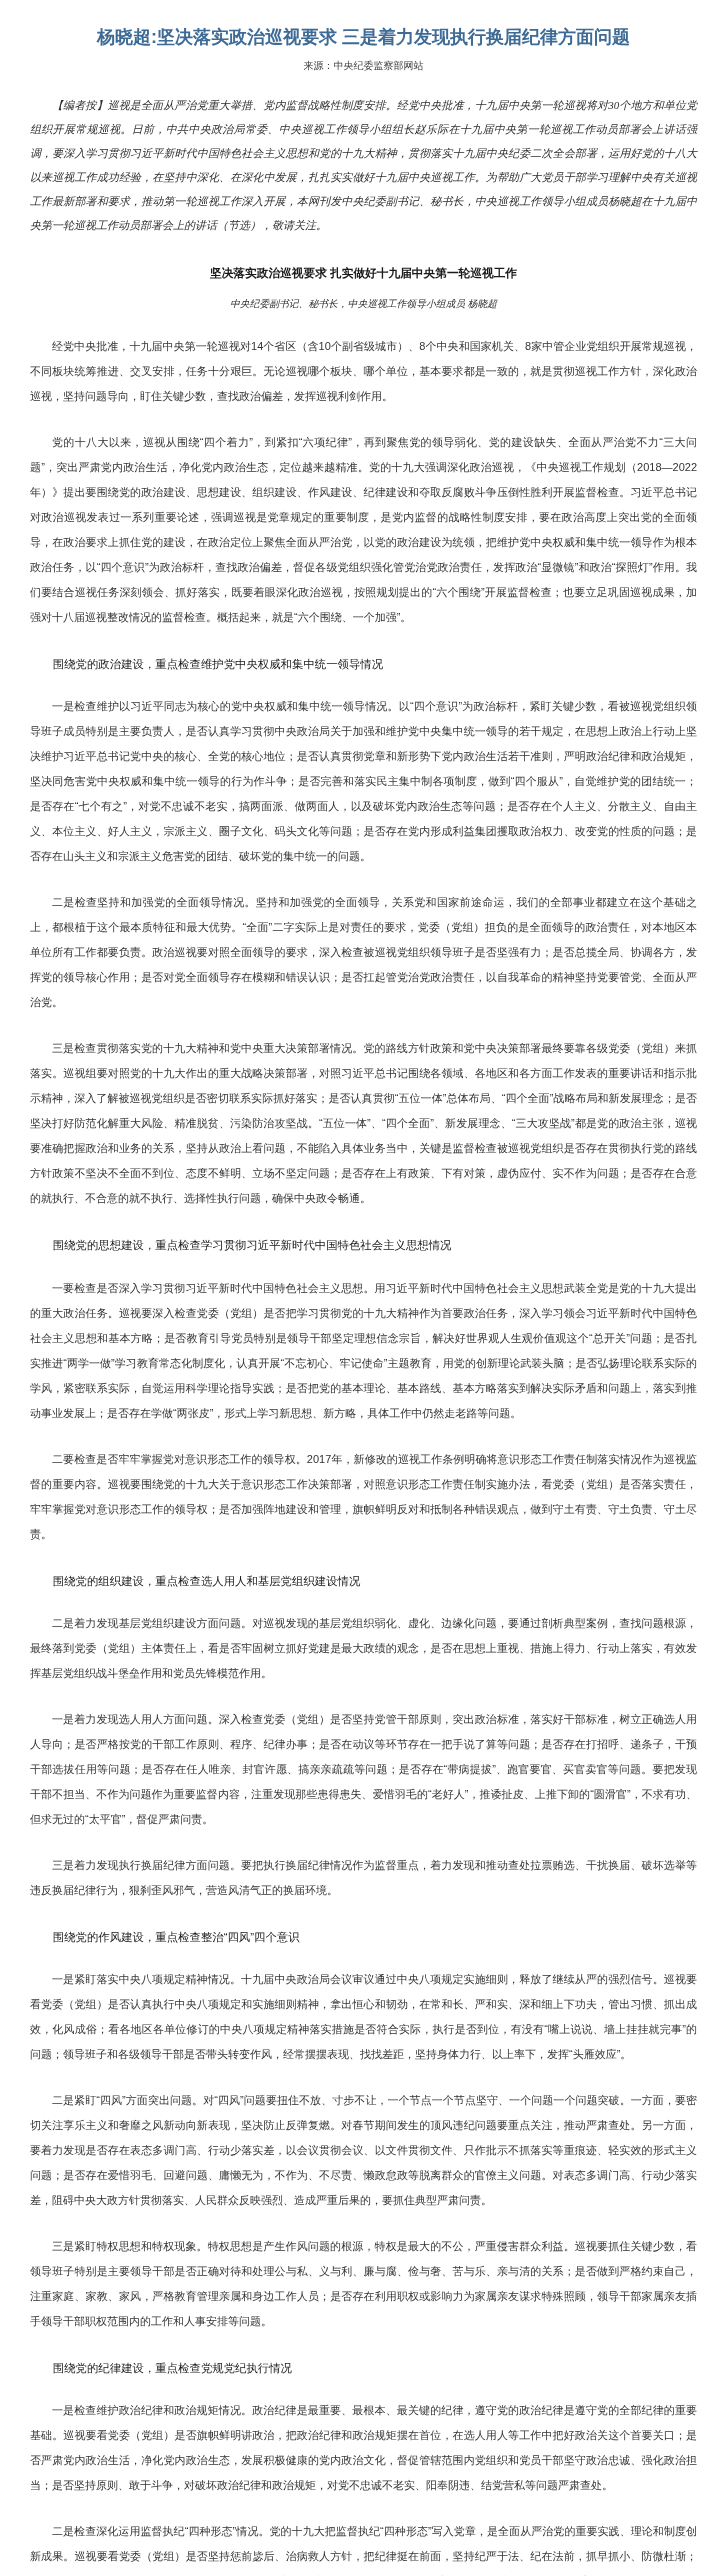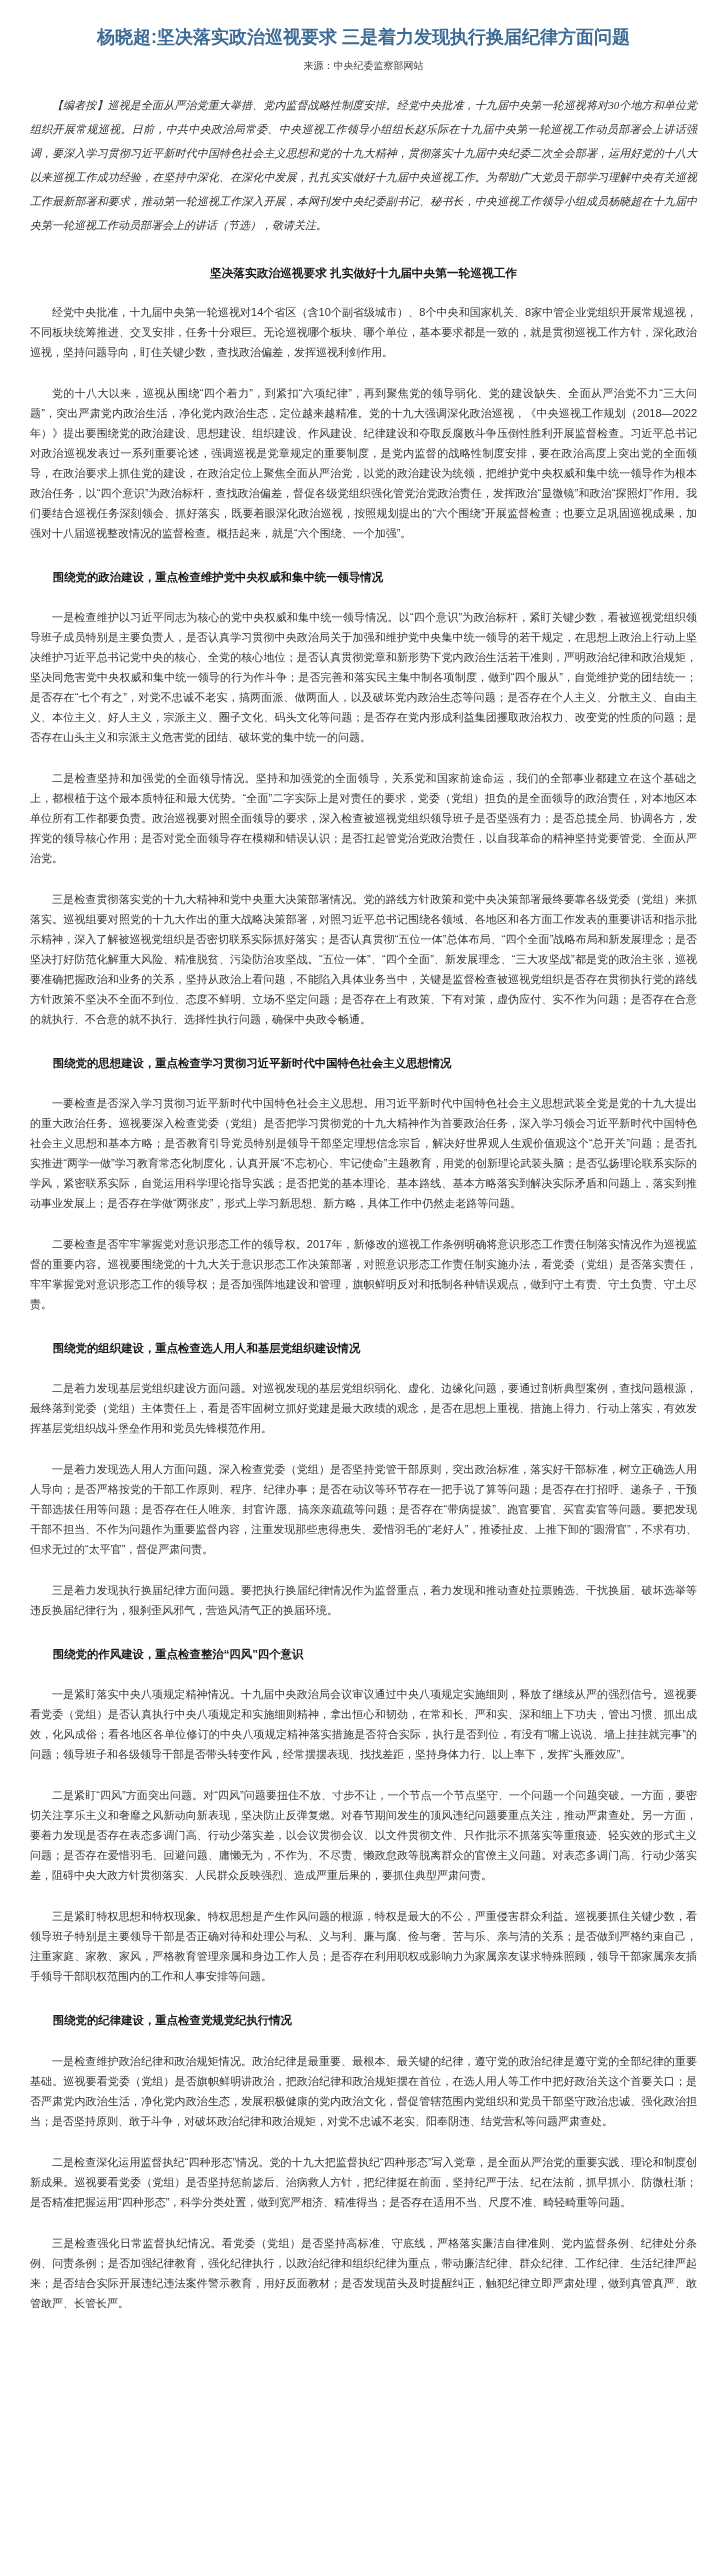--- a/index.html
+++ b/index.html
@@ -18,36 +18,37 @@
   .subtitle {
     text-align:center; font-size:11.7px; font-weight:bold; color:#1a1a1a;
     margin: 29px 0 17px 0;
   }
   .byline {
     text-align:center; font-size:9.8px; color:#2e2e2e;
     font-family:"Liberation Serif", "DejaVu Serif", serif; font-style:italic;
     margin: 0 0 23.4px 0;
   }
   .body-para {
-    font-size:11px; line-height:20px; text-indent:2em; text-align:justify;
+    font-size:11px; line-height:25px; text-indent:2em; text-align:justify;
     color:#333333; margin: 21px 0;
   }
   .sec-heading {
-    font-size:11.4px; font-weight:bold; color:#1a1a1a;
+    font-size:11.4px; font-weight:normal; color:#1a1a1a;
     text-indent:2em; margin: 26px 0 21px 0; line-height:1.5;
   }
 </style>
 </head>
 <body>
 
 <div class="article">
   <h1 class="title">杨晓超:坚决落实政治巡视要求 三是着力发现执行换届纪律方面问题</h1>
   <div class="source">来源：中央纪委监察部网站</div>
   <p class="editor-note">【编者按】巡视是全面从严治党重大举措、党内监督战略性制度安排。经党中央批准，十九届中央第一轮巡视将对30个地方和单位党组织开展常规巡视。日前，中共中央政治局常委、中央巡视工作领导小组组长赵乐际在十九届中央第一轮巡视工作动员部署会上讲话强调，要深入学习贯彻习近平新时代中国特色社会主义思想和党的十九大精神，贯彻落实十九届中央纪委二次全会部署，运用好党的十八大以来巡视工作成功经验，在坚持中深化、在深化中发展，扎扎实实做好十九届中央巡视工作。为帮助广大党员干部学习理解中央有关巡视工作最新部署和要求，推动第一轮巡视工作深入开展，本网刊发中央纪委副书记、秘书长，中央巡视工作领导小组成员杨晓超在十九届中央第一轮巡视工作动员部署会上的讲话（节选），敬请关注。</p>
   <h2 class="subtitle">坚决落实政治巡视要求 扎实做好十九届中央第一轮巡视工作</h2>
+  <div class="byline">中央纪委副书记、秘书长，中央巡视工作领导小组成员 杨晓超</div>
   <div id="body-blocks">
       <p class="body-para">经党中央批准，十九届中央第一轮巡视对14个省区（含10个副省级城市）、8个中央和国家机关、8家中管企业党组织开展常规巡视，不同板块统筹推进、交叉安排，任务十分艰巨。无论巡视哪个板块、哪个单位，基本要求都是一致的，就是贯彻巡视工作方针，深化政治巡视，坚持问题导向，盯住关键少数，查找政治偏差，发挥巡视利剑作用。</p>
       <p class="body-para">党的十八大以来，巡视从围绕“四个着力”，到紧扣“六项纪律”，再到聚焦党的领导弱化、党的建设缺失、全面从严治党不力“三大问题”，突出严肃党内政治生活，净化党内政治生态，定位越来越精准。党的十九大强调深化政治巡视，《中央巡视工作规划（2018—2022年）》提出要围绕党的政治建设、思想建设、组织建设、作风建设、纪律建设和夺取反腐败斗争压倒性胜利开展监督检查。习近平总书记对政治巡视发表过一系列重要论述，强调巡视是党章规定的重要制度，是党内监督的战略性制度安排，要在政治高度上突出党的全面领导，在政治要求上抓住党的建设，在政治定位上聚焦全面从严治党，以党的政治建设为统领，把维护党中央权威和集中统一领导作为根本政治任务，以“四个意识”为政治标杆，查找政治偏差，督促各级党组织强化管党治党政治责任，发挥政治“显微镜”和政治“探照灯”作用。我们要结合巡视任务深刻领会、抓好落实，既要着眼深化政治巡视，按照规划提出的“六个围绕”开展监督检查；也要立足巩固巡视成果，加强对十八届巡视整改情况的监督检查。概括起来，就是“六个围绕、一个加强”。</p>
       <h3 class="sec-heading">围绕党的政治建设，重点检查维护党中央权威和集中统一领导情况</h3>
       <p class="body-para">一是检查维护以习近平同志为核心的党中央权威和集中统一领导情况。以“四个意识”为政治标杆，紧盯关键少数，看被巡视党组织领导班子成员特别是主要负责人，是否认真学习贯彻中央政治局关于加强和维护党中央集中统一领导的若干规定，在思想上政治上行动上坚决维护习近平总书记党中央的核心、全党的核心地位；是否认真贯彻党章和新形势下党内政治生活若干准则，严明政治纪律和政治规矩，坚决同危害党中央权威和集中统一领导的行为作斗争；是否完善和落实民主集中制各项制度，做到“四个服从”，自觉维护党的团结统一；是否存在“七个有之”，对党不忠诚不老实，搞两面派、做两面人，以及破坏党内政治生态等问题；是否存在个人主义、分散主义、自由主义、本位主义、好人主义，宗派主义、圈子文化、码头文化等问题；是否存在党内形成利益集团攫取政治权力、改变党的性质的问题；是否存在山头主义和宗派主义危害党的团结、破坏党的集中统一的问题。</p>
       <p class="body-para">二是检查坚持和加强党的全面领导情况。坚持和加强党的全面领导，关系党和国家前途命运，我们的全部事业都建立在这个基础之上，都根植于这个最本质特征和最大优势。“全面”二字实际上是对责任的要求，党委（党组）担负的是全面领导的政治责任，对本地区本单位所有工作都要负责。政治巡视要对照全面领导的要求，深入检查被巡视党组织领导班子是否坚强有力；是否总揽全局、协调各方，发挥党的领导核心作用；是否对党全面领导存在模糊和错误认识；是否扛起管党治党政治责任，以自我革命的精神坚持党要管党、全面从严治党。</p>
       <p class="body-para">三是检查贯彻落实党的十九大精神和党中央重大决策部署情况。党的路线方针政策和党中央决策部署最终要靠各级党委（党组）来抓落实。巡视组要对照党的十九大作出的重大战略决策部署，对照习近平总书记围绕各领域、各地区和各方面工作发表的重要讲话和指示批示精神，深入了解被巡视党组织是否密切联系实际抓好落实；是否认真贯彻“五位一体”总体布局、“四个全面”战略布局和新发展理念；是否坚决打好防范化解重大风险、精准脱贫、污染防治攻坚战。“五位一体”、“四个全面”、新发展理念、“三大攻坚战”都是党的政治主张，巡视要准确把握政治和业务的关系，坚持从政治上看问题，不能陷入具体业务当中，关键是监督检查被巡视党组织是否存在贯彻执行党的路线方针政策不坚决不全面不到位、态度不鲜明、立场不坚定问题；是否存在上有政策、下有对策，虚伪应付、实不作为问题；是否存在合意的就执行、不合意的就不执行、选择性执行问题，确保中央政令畅通。</p>
       <h3 class="sec-heading">围绕党的思想建设，重点检查学习贯彻习近平新时代中国特色社会主义思想情况</h3>
       <p class="body-para">一要检查是否深入学习贯彻习近平新时代中国特色社会主义思想。用习近平新时代中国特色社会主义思想武装全党是党的十九大提出的重大政治任务。巡视要深入检查党委（党组）是否把学习贯彻党的十九大精神作为首要政治任务，深入学习领会习近平新时代中国特色社会主义思想和基本方略；是否教育引导党员特别是领导干部坚定理想信念宗旨，解决好世界观人生观价值观这个“总开关”问题；是否扎实推进“两学一做”学习教育常态化制度化，认真开展“不忘初心、牢记使命”主题教育，用党的创新理论武装头脑；是否弘扬理论联系实际的学风，紧密联系实际，自觉运用科学理论指导实践；是否把党的基本理论、基本路线、基本方略落实到解决实际矛盾和问题上，落实到推动事业发展上；是否存在学做“两张皮”，形式上学习新思想、新方略，具体工作中仍然走老路等问题。</p>
       <p class="body-para">二要检查是否牢牢掌握党对意识形态工作的领导权。2017年，新修改的巡视工作条例明确将意识形态工作责任制落实情况作为巡视监督的重要内容。巡视要围绕党的十九大关于意识形态工作决策部署，对照意识形态工作责任制实施办法，看党委（党组）是否落实责任，牢牢掌握党对意识形态工作的领导权；是否加强阵地建设和管理，旗帜鲜明反对和抵制各种错误观点，做到守土有责、守土负责、守土尽责。</p>

